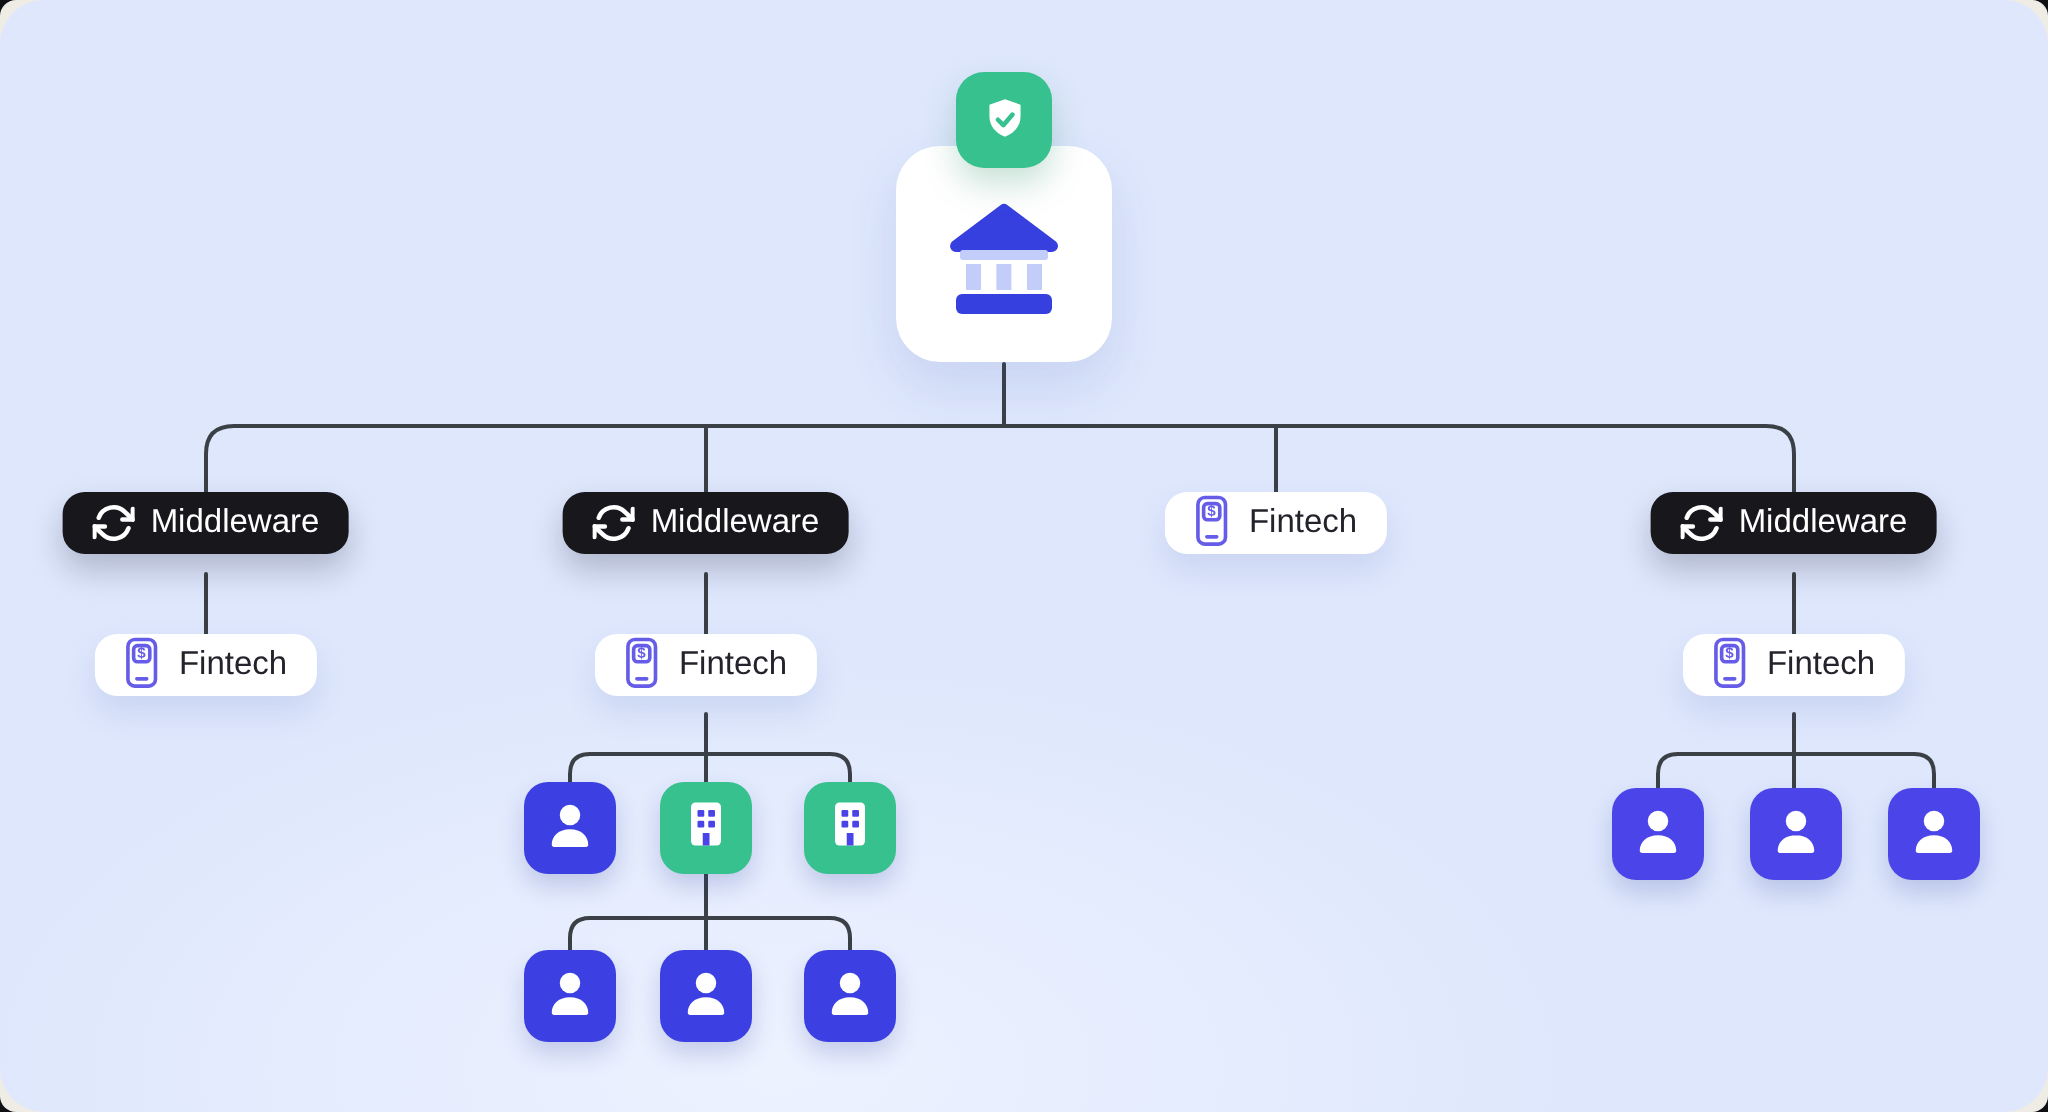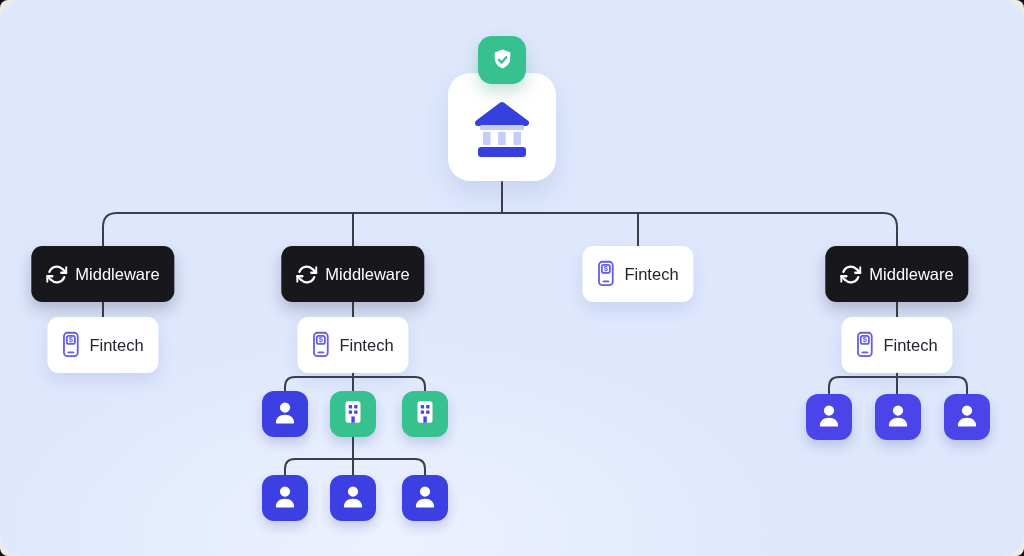--- a/index.html
+++ b/index.html
@@ -11,21 +11,21 @@
   .wires path { stroke:#3b4046; stroke-width:2; fill:none; stroke-linecap:round; }
 
   .root-card { position:absolute; left:448px; top:73px; width:108px; height:108px;
                background:#ffffff; border-radius:22px; display:flex; align-items:center; justify-content:center;
                box-shadow:0 12px 26px rgba(50,70,170,.12); }
   .root-card svg { transform:translateY(4px); }
   .badge { position:absolute; left:478px; top:36px; width:48px; height:48px; background:#36c18f;
            border-radius:14px; display:flex; align-items:center; justify-content:center;
            box-shadow:0 8px 16px rgba(40,140,100,.25); z-index:3; }
 
-  .pill { position:absolute; height:56px; display:inline-flex; align-items:center; gap:8px;
+  .pill { position:absolute; height:31px; display:inline-flex; align-items:center; gap:8px;
           padding:0 15px; border-radius:11px; font-size:16.5px; font-weight:500;
           transform:translateX(-50%); white-space:nowrap; z-index:2; }
   .pill.dark { background:#17171c; color:#ffffff; box-shadow:0 8px 16px rgba(15,15,40,.22); }
   .pill.light { background:#ffffff; color:#23232c; box-shadow:0 8px 16px rgba(60,80,170,.12); }
   .pill .pic { display:flex; align-items:center; }
 
   .tile { position:absolute; width:46px; height:46px; border-radius:12px;
           display:flex; align-items:center; justify-content:center; z-index:2;
           box-shadow:0 6px 12px rgba(40,55,150,.20); }
   .tile.blue   { background:#3c40e2; }

